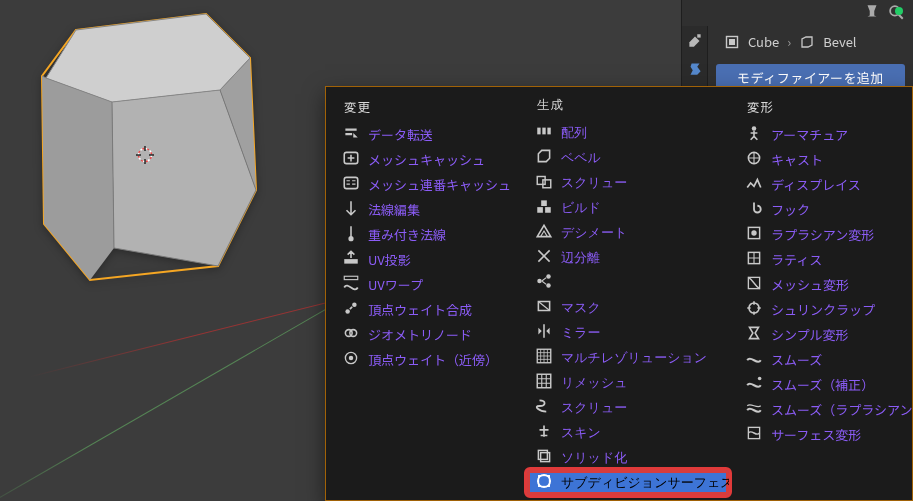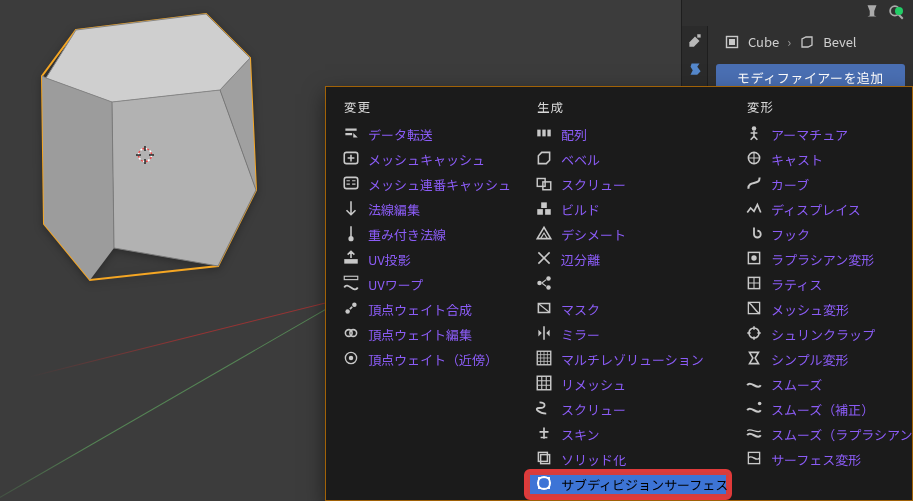--- a/index.html
+++ b/index.html
@@ -47,21 +47,21 @@
   }
   
   .menu {
     position:absolute; left:325px; top:86px; width:588px; height:415px;
     background:#1b1b1b; border:1px solid #a16207; box-shadow:0 8px 20px rgba(0,0,0,.5);
     padding:6px 4px 8px 4px; overflow:hidden;
   }
   .menu-cols { display:flex; height:100%; }
   .menu-col { flex:0 0 auto; padding:0 4px;}
   .col-0 { width:193px; }
-  .col-1 { width:210px; }
+  .col-1 { width:210px;font-family:Liberation Serif, serif; }
   .col-2 { width:168px; }
   .col-head { color:#d8d8d8; font-size:12.5px; padding:4px 10px 6px 10px; letter-spacing:1px;}
   .mitem {
     display:flex; align-items:center; gap:8px;
     padding:2px 8px; height:25px; border-radius:3px; cursor:pointer;
     color:#8b5cf6; font-size:13px; white-space:nowrap;
   }
   .mitem .icn { width:18px; height:18px; flex:0 0 18px; fill:#c8c8c8; color:#c8c8c8; }
   .mitem.hl { background:#3d74d6; color:#000000; box-shadow:0 0 0 2px #d63d3d, 0 0 0 3px #d63d3d inset; outline:2px solid #d63d3d; }
   .mitem.hl .icn { fill:#fff; color:#fff;}
@@ -214,21 +214,21 @@
               <circle cx="11" cy="5" r="2"></circle>
               <path d="M7 9l2-2" stroke="currentColor" stroke-width="1.6"></path>
             </svg></span>
           <span>頂点ウェイト合成</span>
         </div>
         <div class="mitem">
           <span><svg class="icn" viewBox="0 0 16 16">
               <circle cx="6" cy="8" r="3" fill="none" stroke="currentColor" stroke-width="1.4"></circle>
               <circle cx="10" cy="8" r="3" fill="none" stroke="currentColor" stroke-width="1.4"></circle>
             </svg></span>
-          <span>頂点ウェイト編集</span>
+          <span>ジオメトリノード</span>
         </div>
         <div class="mitem">
           <span><svg class="icn" viewBox="0 0 16 16">
               <circle cx="8" cy="8" r="2"></circle>
               <circle cx="8" cy="8" r="5" fill="none" stroke="currentColor" stroke-width="1.2"></circle>
             </svg></span>
           <span>頂点ウェイト（近傍）</span>
         </div>
       </div>
       <div class="menu-col col-1">
@@ -349,26 +349,20 @@
         </div>
         <div class="mitem">
           <span><svg class="icn" viewBox="0 0 16 16">
               <circle cx="8" cy="8" r="5" fill="none" stroke="currentColor" stroke-width="1.4"></circle>
               <path d="M8 3v10M3 8h10" stroke="currentColor"></path>
             </svg></span>
           <span>キャスト</span>
         </div>
         <div class="mitem">
           <span><svg class="icn" viewBox="0 0 16 16">
-              <path d="M3 13C3 5 13 11 13 3" fill="none" stroke="currentColor" stroke-width="1.8"></path>
-            </svg></span>
-          <span>カーブ</span>
-        </div>
-        <div class="mitem">
-          <span><svg class="icn" viewBox="0 0 16 16">
               <path d="M2 12l3-4 3 3 3-6 3 7" fill="none" stroke="currentColor" stroke-width="1.5"></path>
             </svg></span>
           <span>ディスプレイス</span>
         </div>
         <div class="mitem">
           <span><svg class="icn" viewBox="0 0 16 16">
               <path d="M8 3v6a3 3 0 1 0 3-3" fill="none" stroke="currentColor" stroke-width="1.6"></path>
             </svg></span>
           <span>フック</span>
         </div>

